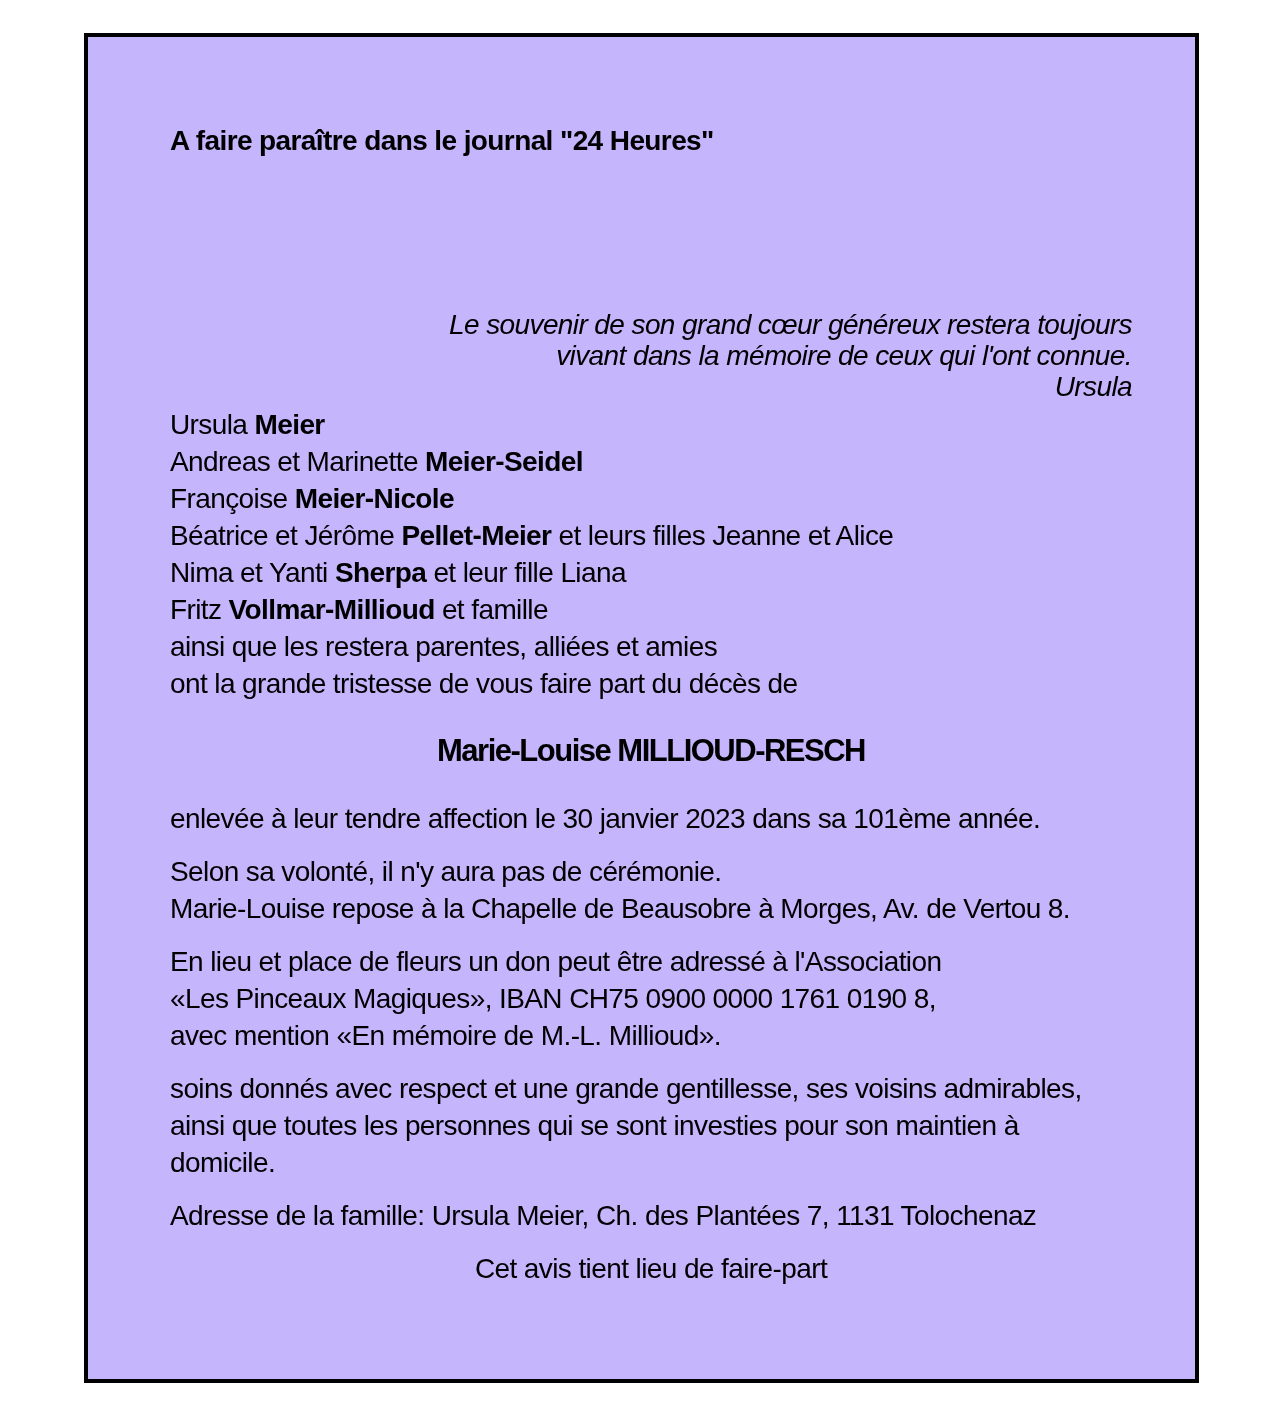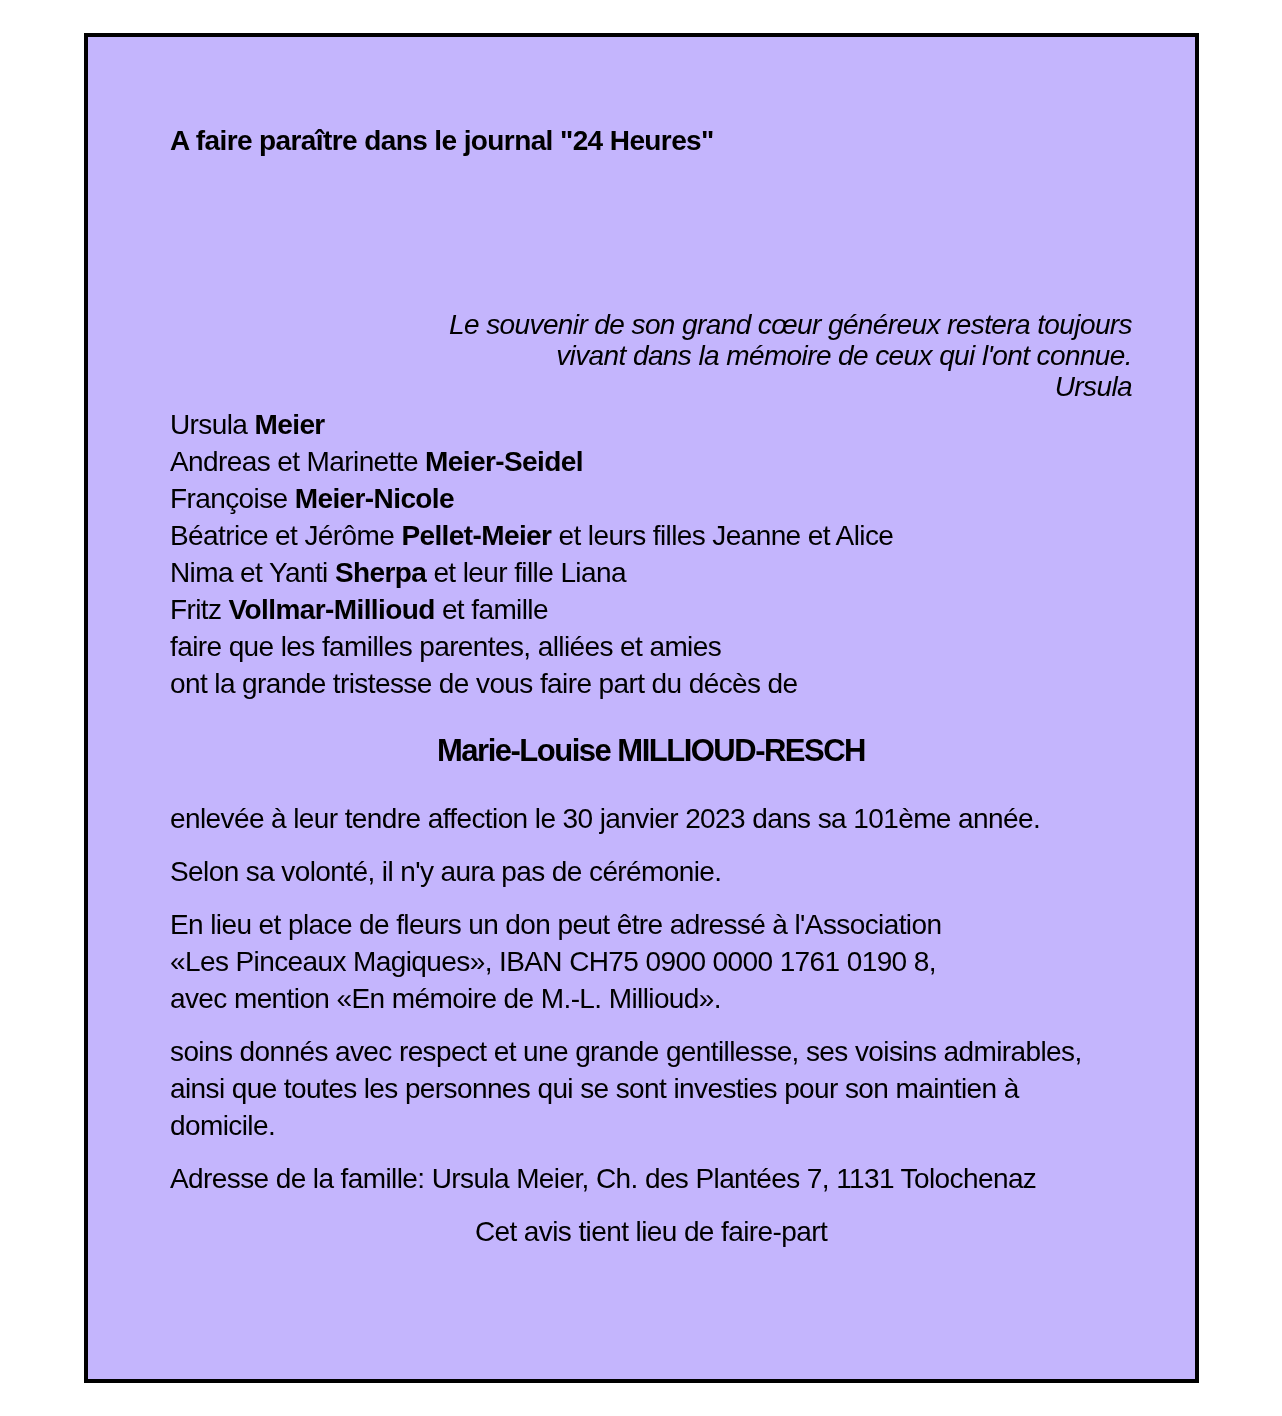--- a/index.html
+++ b/index.html
@@ -77,32 +77,33 @@
         <div class="ep-sign">Ursula</div>
     </div>
 
     <div class="family-list">
         <div class="line"><span>Ursula </span><span class="b">Meier</span></div>
         <div class="line"><span>Andreas et Marinette </span><span class="b">Meier-Seidel</span></div>
         <div class="line"><span>Françoise </span><span class="b">Meier-Nicole</span></div>
         <div class="line"><span>Béatrice et Jérôme </span><span class="b">Pellet-Meier</span><span> et leurs filles Jeanne et Alice</span></div>
         <div class="line"><span>Nima et Yanti </span><span class="b">Sherpa</span><span> et leur fille Liana</span></div>
         <div class="line"><span>Fritz </span><span class="b">Vollmar-Millioud</span><span> et famille</span></div>
-        <div class="line"><span>faire que les familles parentes, alliées et amies</span></div>
+        <div class="line"><span>ainsi que les restera parentes, alliées et amies</span></div>
         <div class="line"><span>ont la grande tristesse de vous faire part du décès de</span></div>
       </div>
 
     <div class="deceased">Marie-Louise MILLIOUD-RESCH</div>
 
     <div class="paragraphs">
         <div class="para">
           <div class="pline">enlevée à leur tendre affection le 30 janvier 2023 dans sa 101ème année.</div>
         </div>
         <div class="para">
           <div class="pline">Selon sa volonté, il n'y aura pas de cérémonie.</div>
+          <div class="pline">Marie-Louise repose à la Chapelle de Beausobre à Morges, Av. de Vertou 8.</div>
         </div>
         <div class="para">
           <div class="pline">En lieu et place de fleurs un don peut être adressé à l'Association</div>
           <div class="pline">«Les Pinceaux Magiques», IBAN CH75 0900 0000 1761 0190 8,</div>
           <div class="pline">avec mention «En mémoire de M.-L. Millioud».</div>
         </div>
         <div class="para">
           <div class="pline">soins donnés avec respect et une grande gentillesse, ses voisins admirables,</div>
           <div class="pline">ainsi que toutes les personnes qui se sont investies pour son maintien à</div>
           <div class="pline">domicile.</div>

